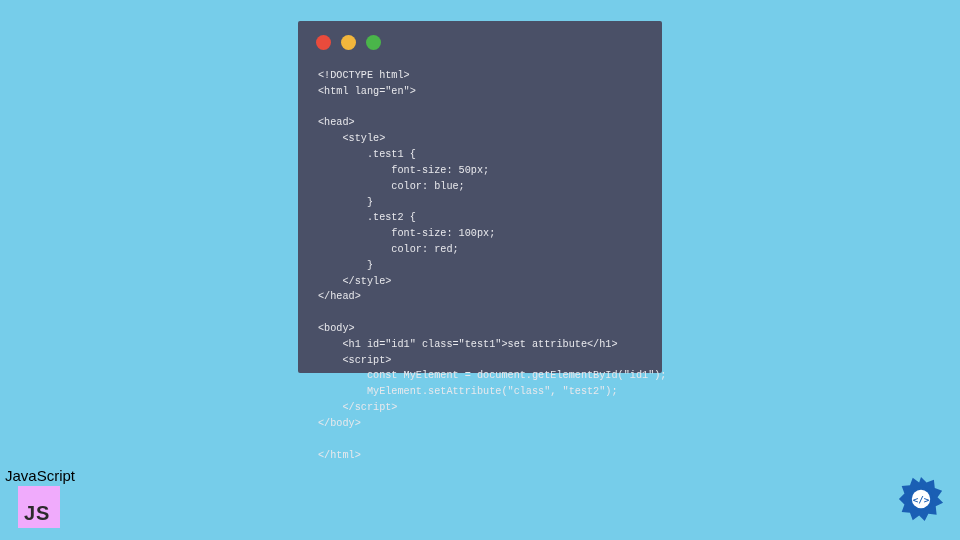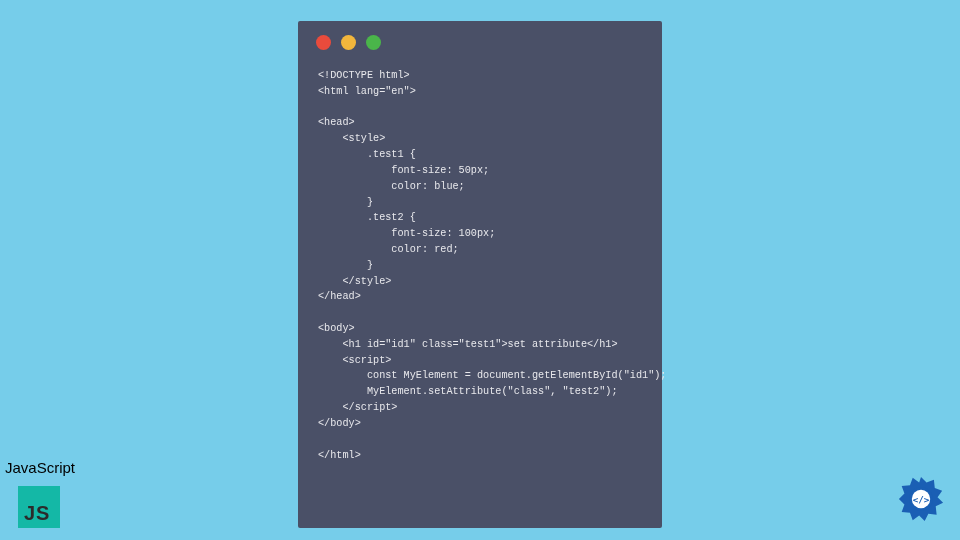--- a/index.html
+++ b/index.html
@@ -9,21 +9,21 @@
     background: #76cdea;
     position: relative;
     font-family: Arial, sans-serif;
     overflow: hidden;
   }
   .code-window {
     position: absolute;
     left: 298px;
     top: 21px;
     width: 364px;
-    height: 507px;
+    height: 352px;
     background: #4a5067;
     border-radius: 2px;
   }
   .window-dots {
     display: flex;
     gap: 10px;
     padding: 14px 18px 10px 18px;
   }
   .dot {
     width: 15px;
@@ -44,27 +44,27 @@
   .js-badge {
     position: absolute;
     left: 4px;
     bottom: 12px;
     text-align: left;
   }
   .js-label {
     color: #000;
     font-size: 15px;
     font-family: Arial, sans-serif;
-    margin-bottom: 10px;
+    margin-bottom: 2px;
     padding-left: 1px;
   }
   .js-logo {
     width: 42px;
     height: 42px;
-    background: #14b8a6;
+    background: #f0abfc;
     position: relative;
     margin-left: 14px;
   }
   .js-logo-text {
     position: absolute;
     bottom: 3px;
     left: 6px;
     font-weight: bold;
     font-size: 20px;
     color: #2b2b2b;

